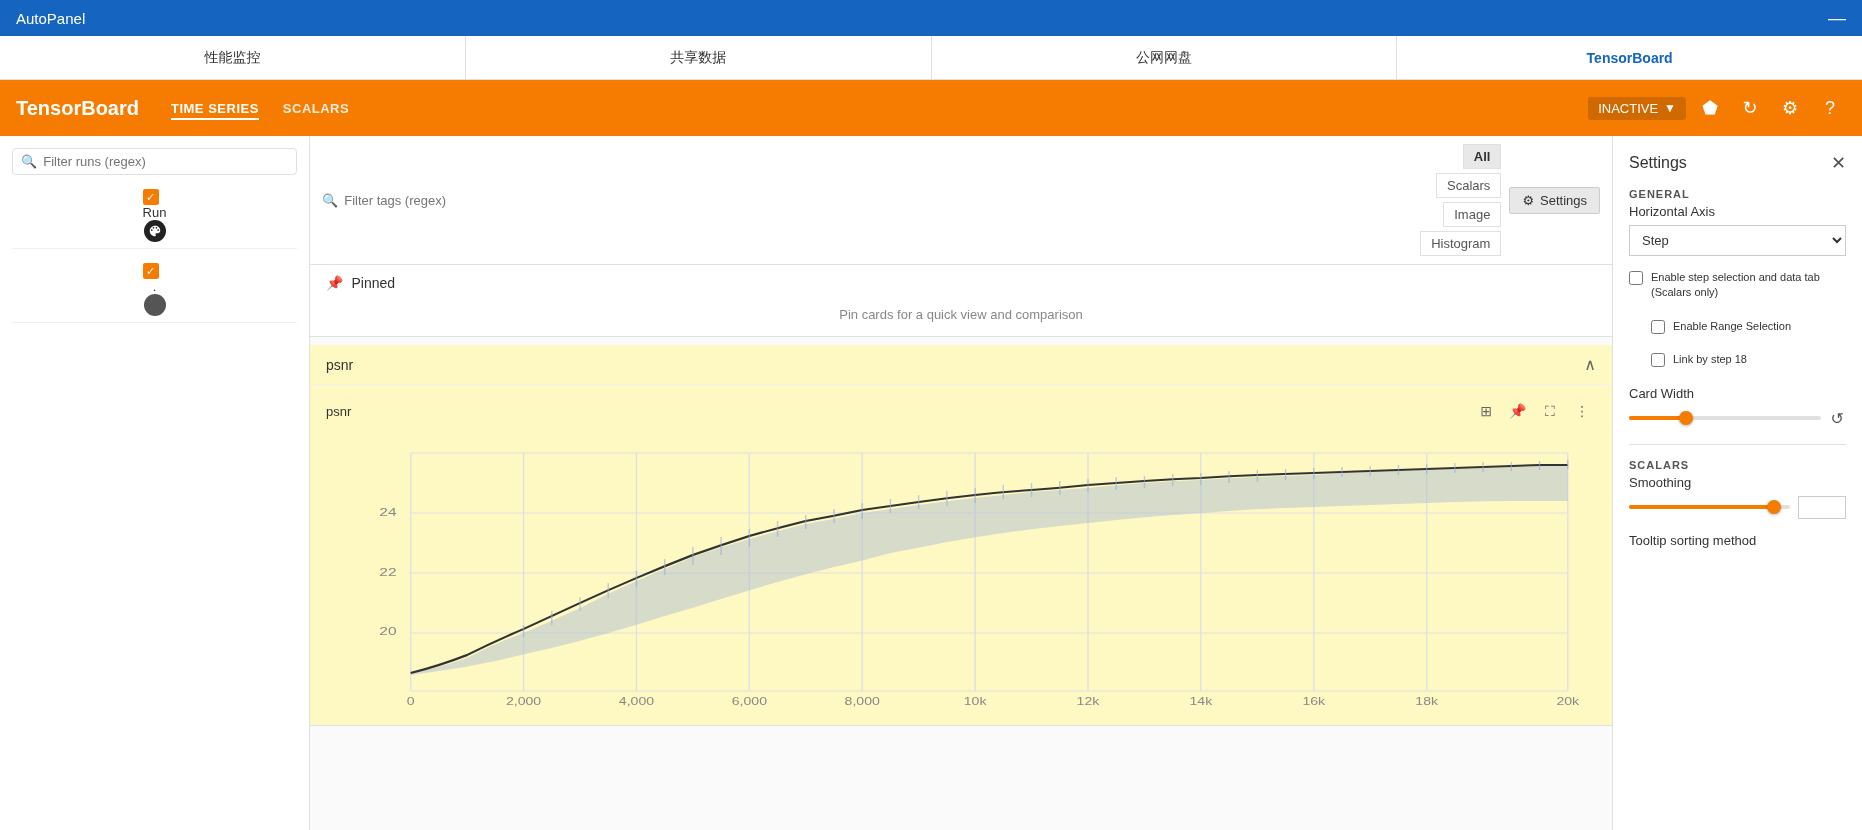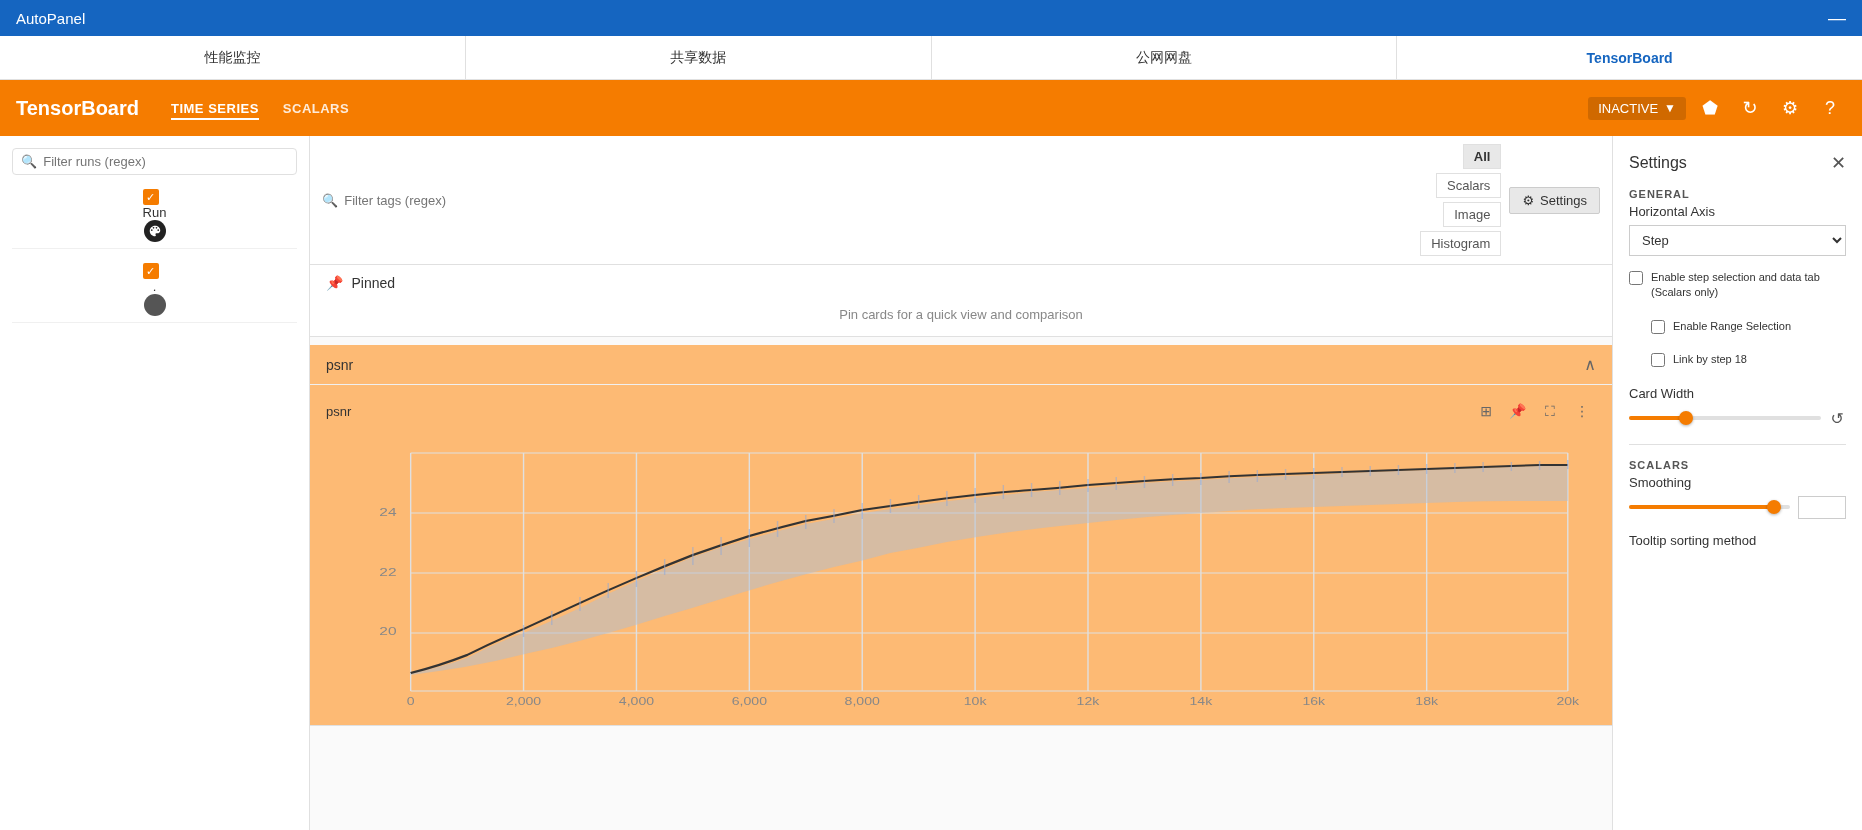--- a/index.html
+++ b/index.html
@@ -259,21 +259,21 @@
     }
     .pinned-placeholder {
       text-align: center;
       color: #888;
       font-size: 13px;
       padding: 10px 0 4px;
     }
 
     
     .psnr-section {
-      background: #fdba74;
+      background: #fef9c3;
       margin: 8px 0 0 0;
       border-bottom: 1px solid #e0e0e0;
     }
     .section-header {
       display: flex;
       align-items: center;
       padding: 10px 16px;
       border-bottom: 1px solid #f0f0f0;
       cursor: pointer;
     }

